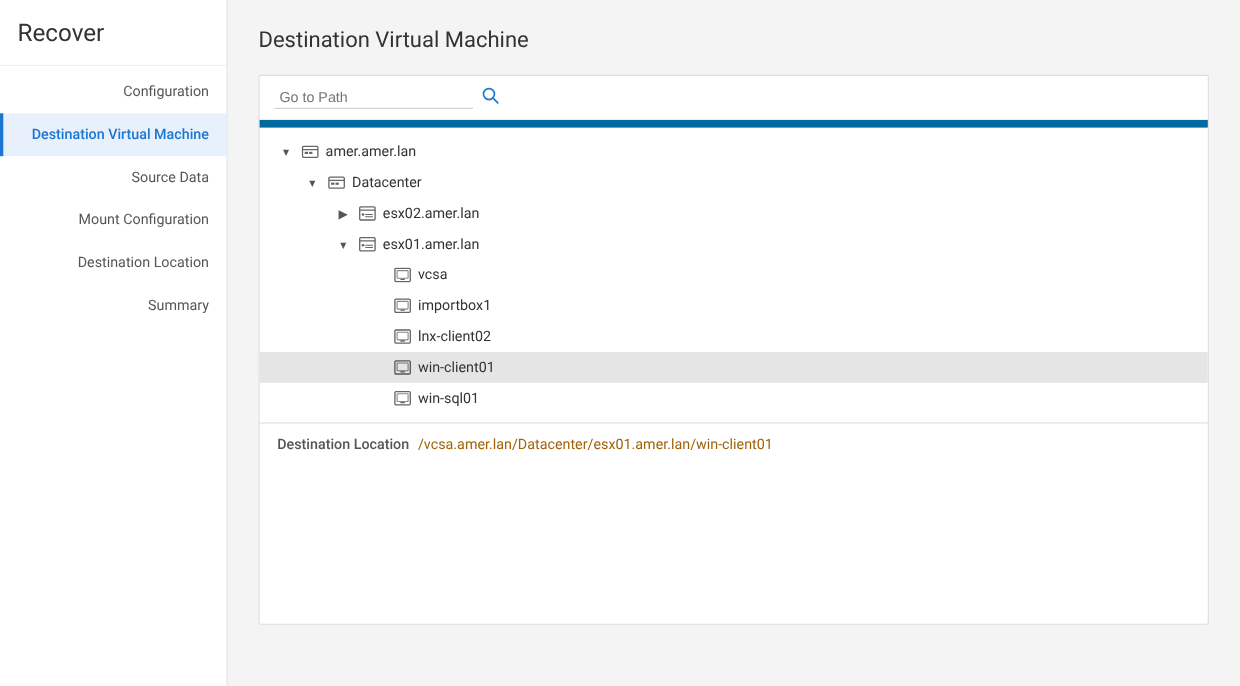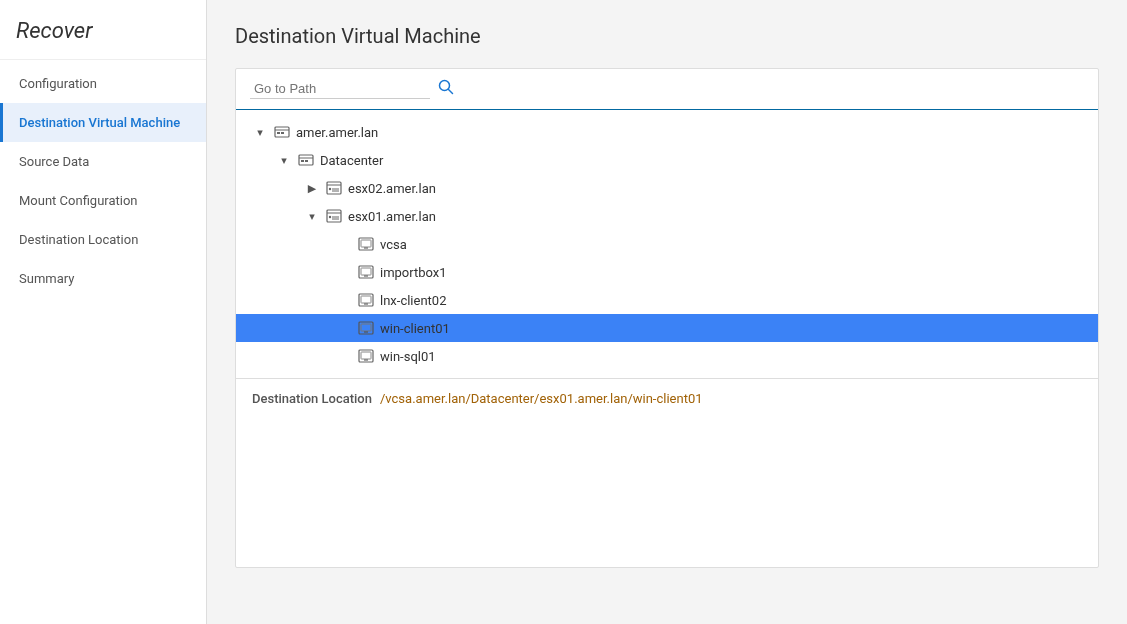--- a/index.html
+++ b/index.html
@@ -22,34 +22,34 @@
       display: flex;
       flex-direction: column;
       flex-shrink: 0;
     }
     .sidebar-title {
       font-size: 22px;
       font-weight: 400;
       color: #333;
       padding: 18px 16px 16px 16px;
       border-bottom: 1px solid #eee;
-      font-style: italic;
     }
     .sidebar-nav {
       display: flex;
       flex-direction: column;
       padding-top: 4px;
     }
     .sidebar-item {
       padding: 12px 16px;
       cursor: pointer;
       color: #555;
       font-size: 13px;
       border-left: 3px solid transparent;
       position: relative;
+      text-align: right;
     }
     .sidebar-item.active {
       border-left: 3px solid #1976d2;
       background: #e8f0fb;
       color: #1976d2;
       font-weight: 500;
     }
 
     
     .main-content {
@@ -73,21 +73,21 @@
       padding: 0;
       position: relative;
       min-height: 500px;
     }
 
     
     .search-bar {
       display: flex;
       align-items: center;
       padding: 10px 14px;
-      border-bottom: 1px solid #0369a1;
+      border-bottom: 7px solid #0369a1;
       gap: 8px;
     }
     .search-input {
       border: none;
       border-bottom: 1px solid #ccc;
       outline: none;
       font-size: 13px;
       color: #999;
       width: 180px;
       padding: 2px 4px;
@@ -119,21 +119,21 @@
 
     
     .tree-node {
       display: flex;
       align-items: center;
       padding: 5px 8px;
       cursor: pointer;
       user-select: none;
     }
     .tree-node.selected {
-      background: #3b82f6;
+      background: #e5e5e5;
     }
     .tree-node .indent {
       display: inline-block;
     }
     .tree-node .toggle {
       width: 16px;
       font-size: 11px;
       color: #555;
       display: inline-flex;
       align-items: center;

